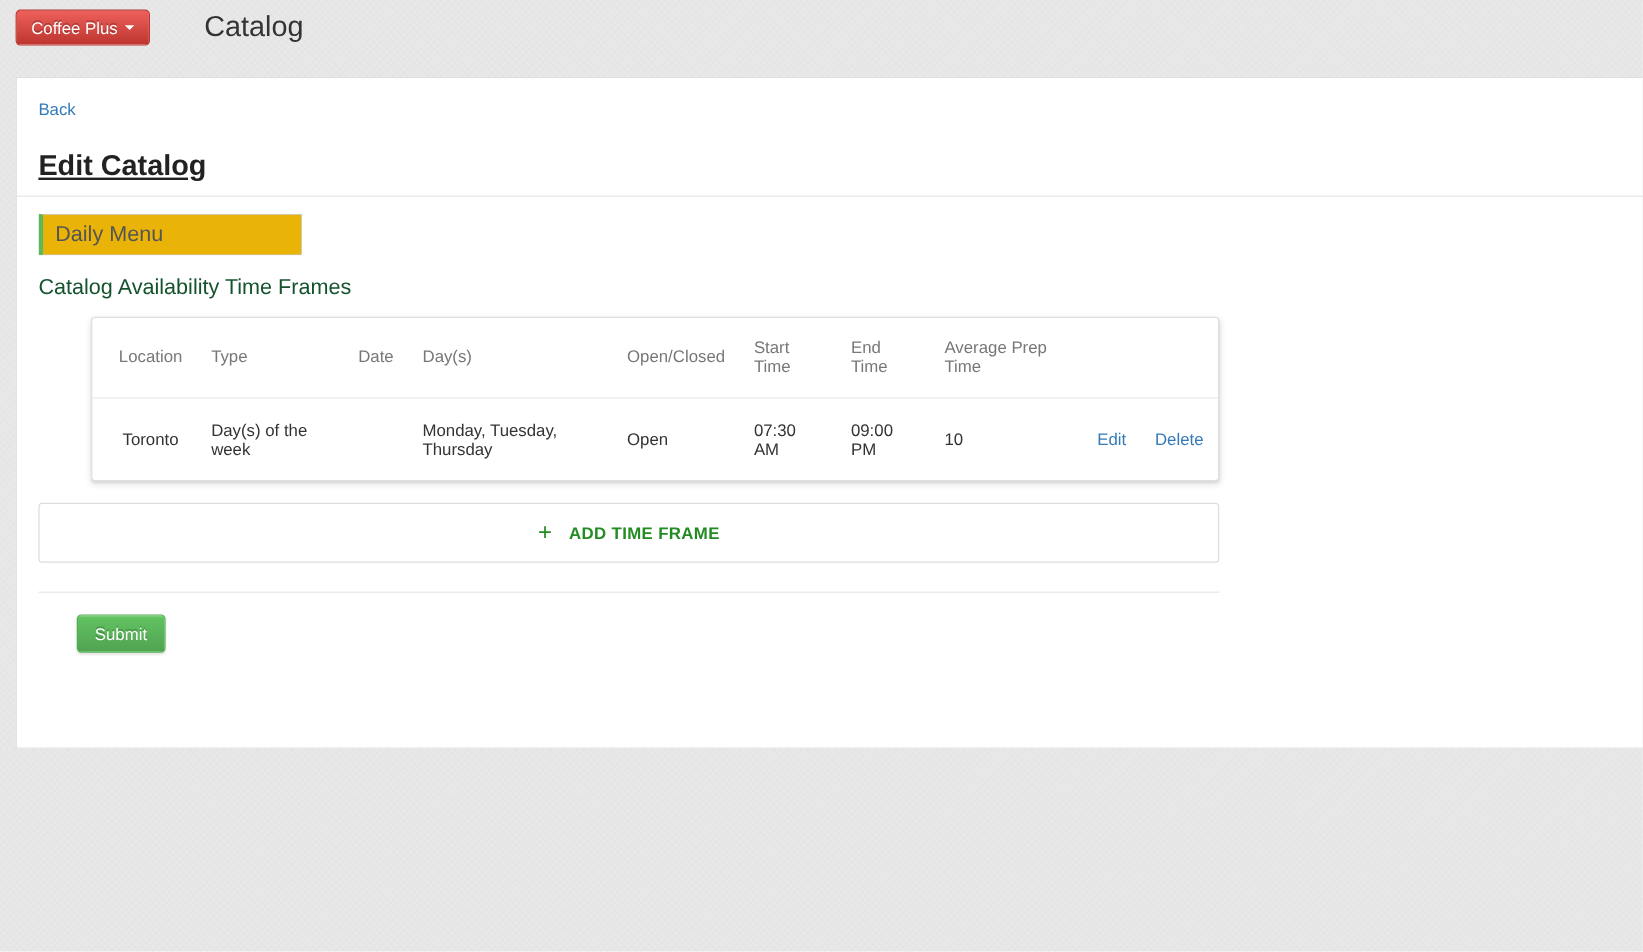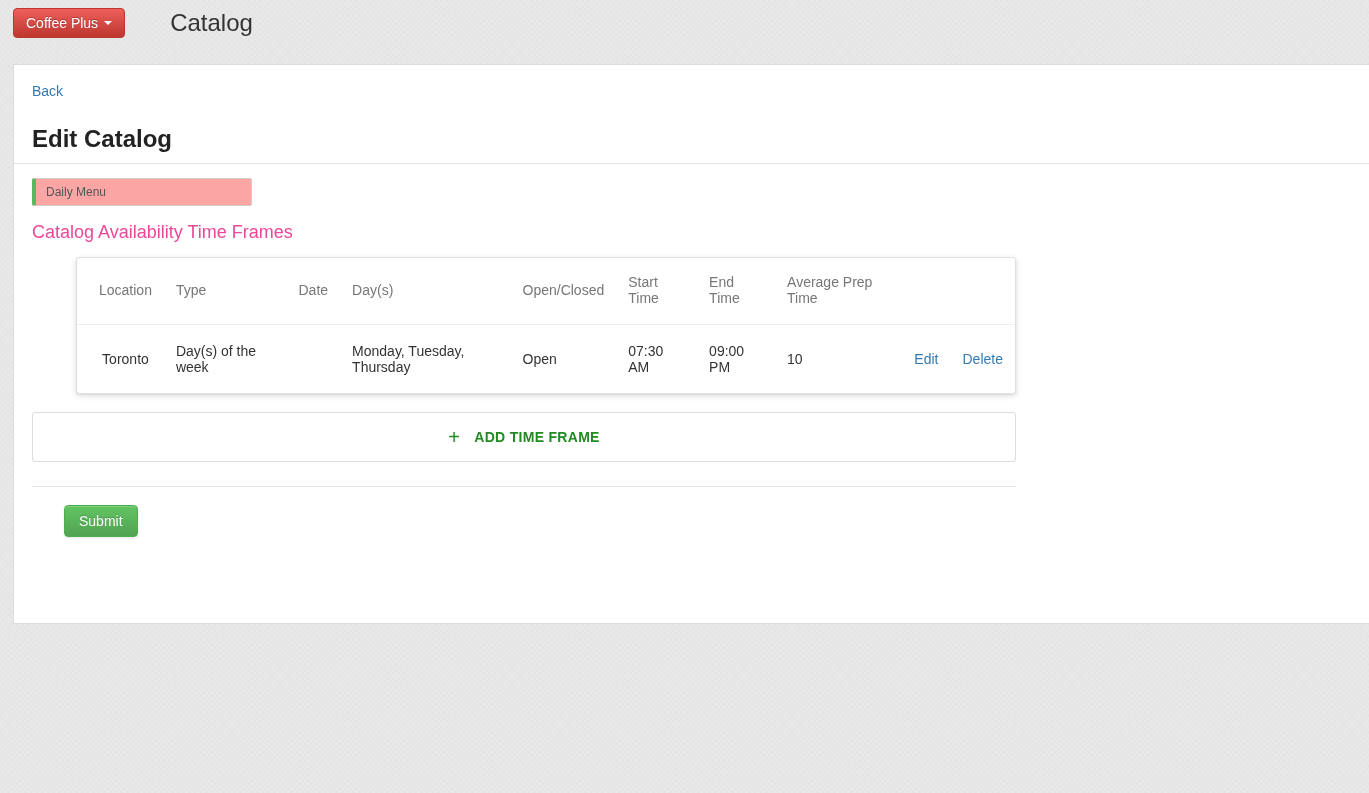--- a/index.html
+++ b/index.html
@@ -60,39 +60,40 @@
       color: #337ab7;
       text-decoration: none;
       font-size: 14px;
       cursor: pointer;
     }
     .edit-heading {
       font-size: 24px;
       font-weight: 700;
       margin-top: 26px;
       color: #222;
+      text-decoration: underline;
     }
     .form-body {
       padding: 14px 18px;
       max-width: 1020px;
     }
     .field-label {
       font-size: 18px;
       color: #333;
       margin-bottom: 10px;
     }
     .text-input {
       width: 220px;
       padding: 6px 10px;
       border: 1px solid #ccc;
       border-left: 4px solid #5cb85c;
       border-radius: 2px;
-      font-size: 12px;
+      font-size: 18px;
       color: #555;
-      background: #fca5a5;
+      background: #eab308;
     }
     .checkbox-row {
       margin-top: 22px;
       display: flex;
       align-items: center;
       gap: 10px;
       padding-bottom: 12px;
       border-bottom: 1px solid #e5e5e5;
     }
     .checkbox-custom {
@@ -102,21 +103,21 @@
       border-radius: 2px;
       display: inline-flex;
       align-items: center;
       justify-content: center;
       cursor: pointer;
     }
     .checkbox-custom svg { width: 12px; height: 12px; }
     .checkbox-label { font-size: 15px; color: #333; }
     .section-heading {
       font-size: 18px;
-      color: #ec4899;
+      color: #14532d;
       margin-top: 16px;
       margin-bottom: 14px;
     }
     .timeframe-table-wrap {
       border: 1px solid #e0e0e0;
       border-radius: 3px;
       box-shadow: 0 2px 6px rgba(0,0,0,0.12), 0 1px 2px rgba(0,0,0,0.08);
       background: #fff;
       margin-bottom: 18px;
       margin-left: 44px;

